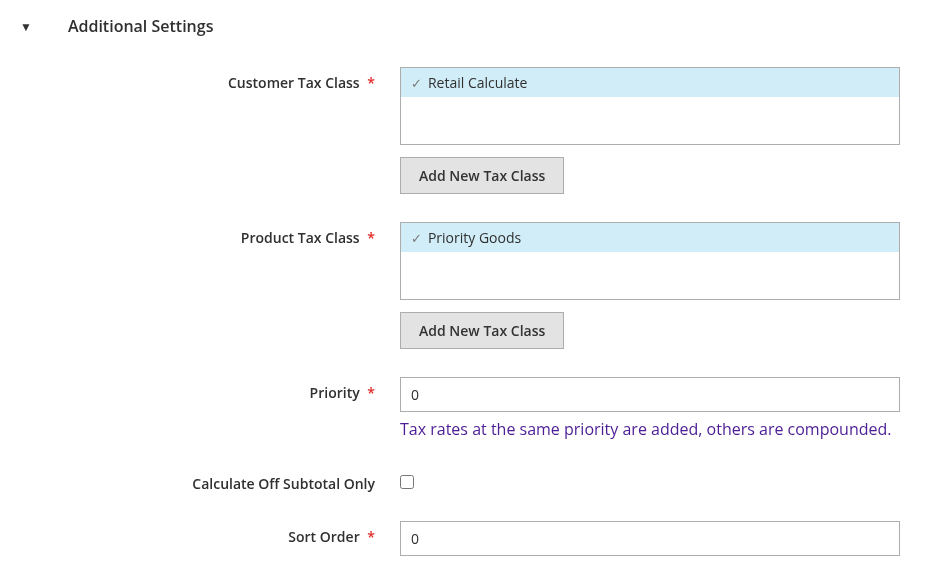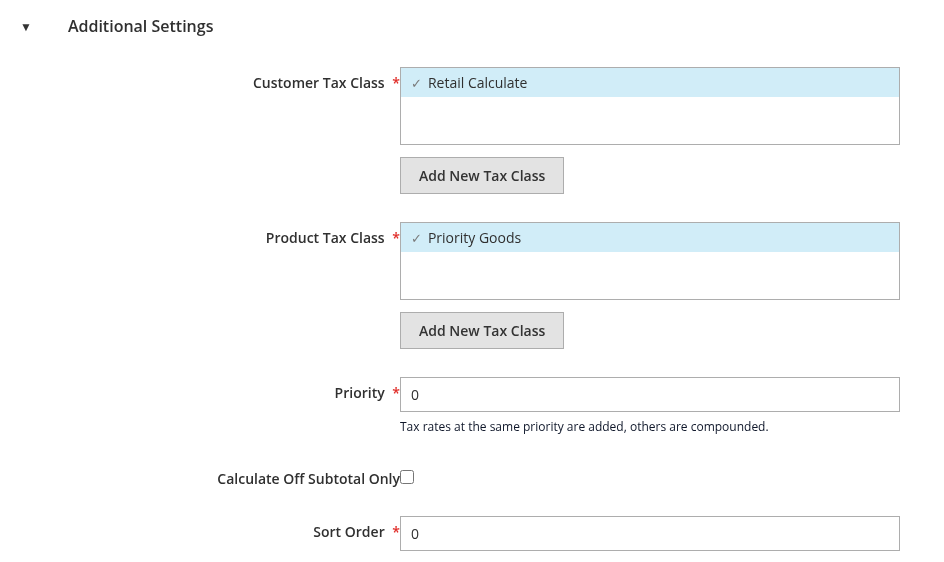--- a/index.html
+++ b/index.html
@@ -31,20 +31,21 @@
       margin-left: 28px;
     }
     .form-row {
       display: flex;
       margin-bottom: 28px;
       align-items: flex-start;
     }
     .form-label {
       width: 380px;
       text-align: right;
+      padding-right: 25px;
       padding-top: 6px;
       font-weight: 600;
       color: #303030;
       font-size: 14px;
     }
     .required-mark {
       color: #e02b27;
       margin-left: 4px;
       font-size: 14px;
     }
@@ -85,22 +86,22 @@
     }
     .text-input {
       width: 100%;
       border: 1px solid #adadad;
       padding: 7px 10px;
       font-size: 14px;
       font-family: inherit;
       color: #303030;
     }
     .help-text {
-      color: #0f172a;
-      font-size: 12px;
+      color: #4c1d95;
+      font-size: 16px;
       margin-top: 6px;
     }
     .checkbox-row .form-field {
       padding-top: 6px;
     }
     .checkbox-input {
       width: 14px;
       height: 14px;
     }
   </style>

